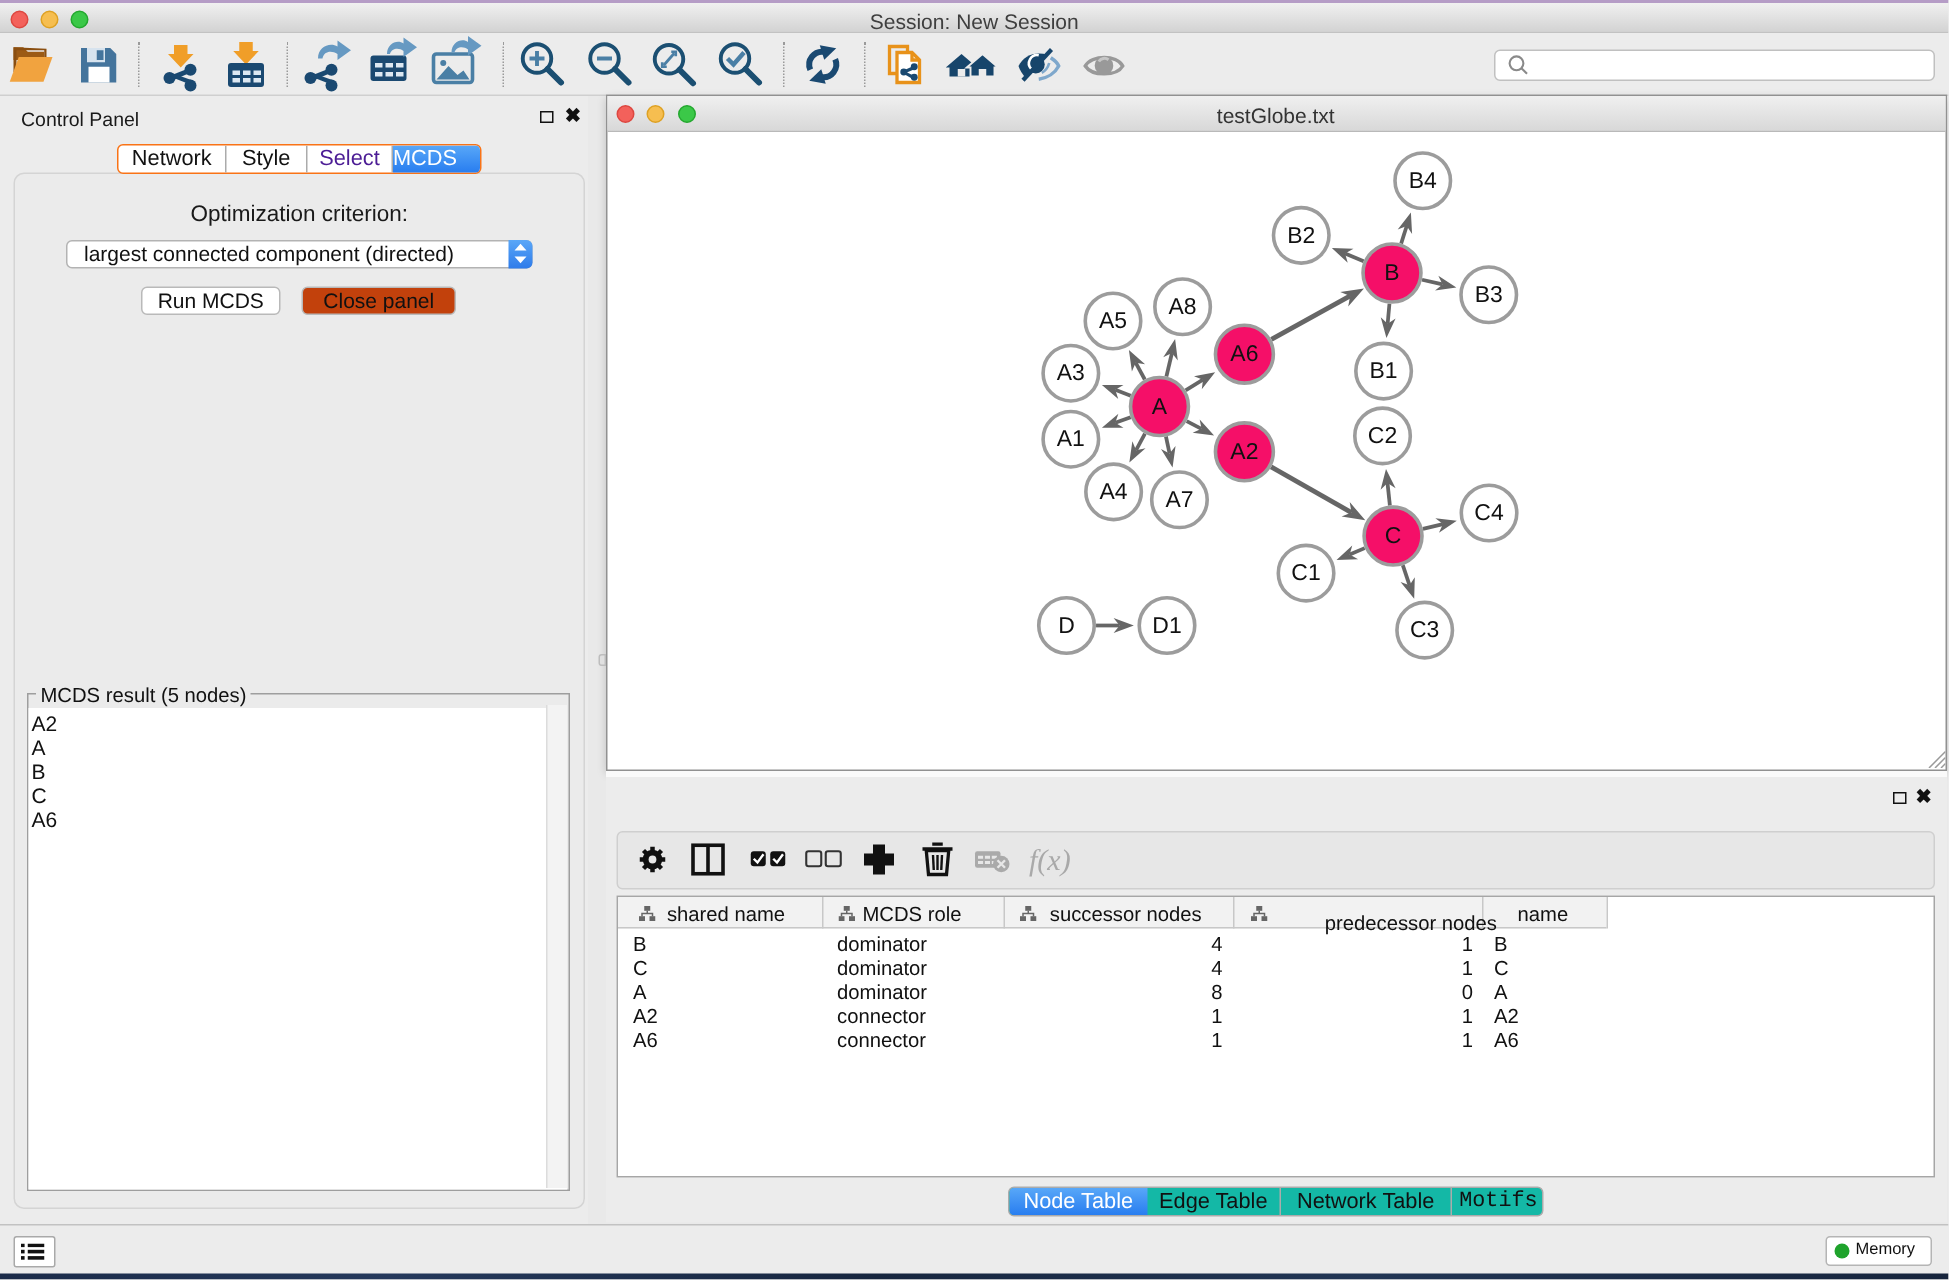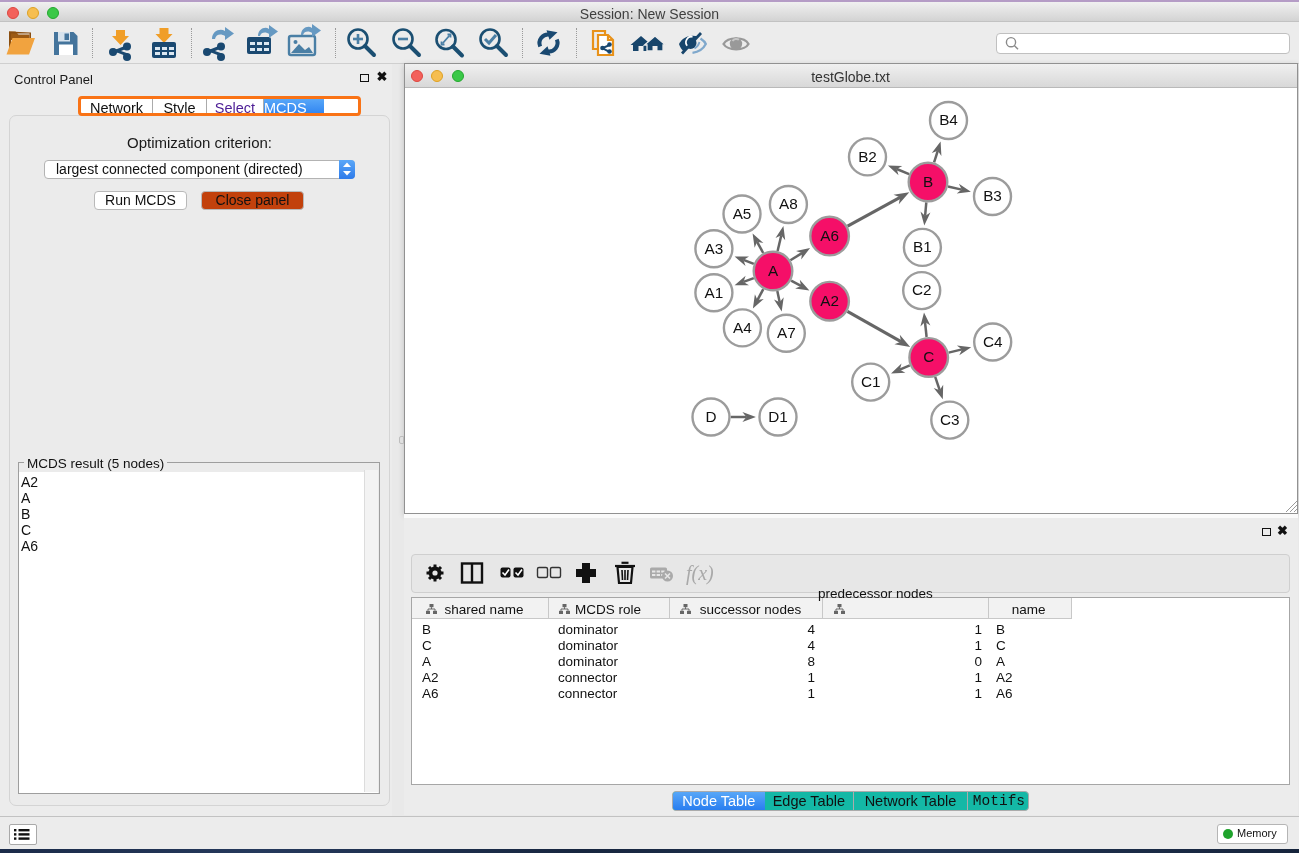--- a/index.html
+++ b/index.html
@@ -166,21 +166,21 @@
     <line x1="10.3" y1="9.5" x2="14" y2="13.2" stroke="#8A8A8A" stroke-width="1.4"></line>
   </svg>
 
 <div class="abs" style="left:0;top:64px;width:392px;height:752px;background:#ECECEC;"></div>
 <div class="abs" style="left:14px;top:72px;font-size:13px;color:#1A1A1A;">Control Panel</div>
 <div class="abs" style="left:359.5px;top:74px;width:9px;height:8px;border:1.6px solid #111;"></div>
 <div class="abs" style="left:376.5px;top:68.5px;font-size:13px;color:#111;font-weight:bold;">✖</div>
 
 <div class="abs" style="left:9px;top:115px;width:381px;height:691px;background:#EBEBEB;border:1px solid #D4D4D4;border-radius:7px;"></div>
 
-<div class="abs" style="left:78px;top:96px;width:283px;height:20px;border:3px solid #f97316;border-radius:4px;background:#FFF;overflow:hidden;font-size:14.5px;">
+<div class="abs" style="left:78px;top:96px;width:243px;height:20px;border:1px solid #f97316;border-radius:4px;background:#FFF;overflow:hidden;font-size:14.5px;">
   <div class="abs" style="left:0;top:0;width:72px;height:20px;border-right:1px solid #ABABAB;text-align:center;line-height:19px;color:#111;">Network</div>
   <div class="abs" style="left:72px;top:0;width:54px;height:20px;border-right:1px solid #ABABAB;text-align:center;line-height:19px;color:#111;">Style</div>
   <div class="abs" style="left:126px;top:0;width:57px;height:20px;border-right:1px solid #ABABAB;text-align:center;line-height:19px;color:#4c1d95;">Select</div>
   <div class="abs" style="left:183px;top:0;width:60px;height:20px;background:linear-gradient(#58A7F8,#2379EF);line-height:19px;color:#FFF;">MCDS</div>
 </div>
 <div class="abs" style="left:9px;top:134px;width:381px;text-align:center;font-size:15px;color:#1A1A1A;">Optimization criterion:</div>
 
 <div class="abs" style="left:44px;top:159.5px;width:311px;height:19px;background:#FFF;border:1px solid #B3B3B3;border-radius:4px;"></div>
 <div class="abs" style="left:56px;top:161px;font-size:14px;color:#111;">largest connected component (directed)</div>
 <div class="abs" style="left:339px;top:159.5px;width:16px;height:19px;background:linear-gradient(#5AA7F8,#2E7BEA);border-radius:0 4px 4px 0;"></div>
@@ -406,21 +406,21 @@
 <svg class="abs" style="left:834.0px;top:604px;" width="11" height="10" viewBox="0 0 11 10">
     <g fill="#666">
       <rect x="3.5" y="0" width="4" height="3.2"></rect>
       <rect x="0" y="6.8" width="4" height="3.2"></rect>
       <rect x="7" y="6.8" width="4" height="3.2"></rect>
     </g>
     <g stroke="#666" stroke-width="1">
       <path d="M5.5 3.2 L5.5 5 M2 6.8 L2 5 L9 5 L9 6.8" fill="none"></path>
     </g>
   </svg>
-<div class="abs" style="left:818px;top:586px;width:180px;text-align:left;font-size:13.5px;color:#111;">predecessor nodes</div>
+<div class="abs" style="left:818px;top:608px;width:180px;text-align:right;font-size:13.5px;color:#111;">predecessor nodes</div>
 <div class="abs" style="left:938.5999999999999px;top:602px;width:180px;text-align:center;font-size:13.5px;color:#111;">name</div>
 <div class="abs" style="left:422px;top:621.5px;font-size:13.5px;color:#111;">B</div>
 <div class="abs" style="left:558px;top:621.5px;font-size:13.5px;color:#111;">dominator</div>
 <div class="abs" style="left:715px;top:621.5px;width:100px;text-align:right;font-size:13.5px;color:#111;">4</div>
 <div class="abs" style="left:882px;top:621.5px;width:100px;text-align:right;font-size:13.5px;color:#111;">1</div>
 <div class="abs" style="left:996px;top:621.5px;font-size:13.5px;color:#111;">B</div>
 <div class="abs" style="left:422px;top:637.6px;font-size:13.5px;color:#111;">C</div>
 <div class="abs" style="left:558px;top:637.6px;font-size:13.5px;color:#111;">dominator</div>
 <div class="abs" style="left:715px;top:637.6px;width:100px;text-align:right;font-size:13.5px;color:#111;">4</div>
 <div class="abs" style="left:882px;top:637.6px;width:100px;text-align:right;font-size:13.5px;color:#111;">1</div>

